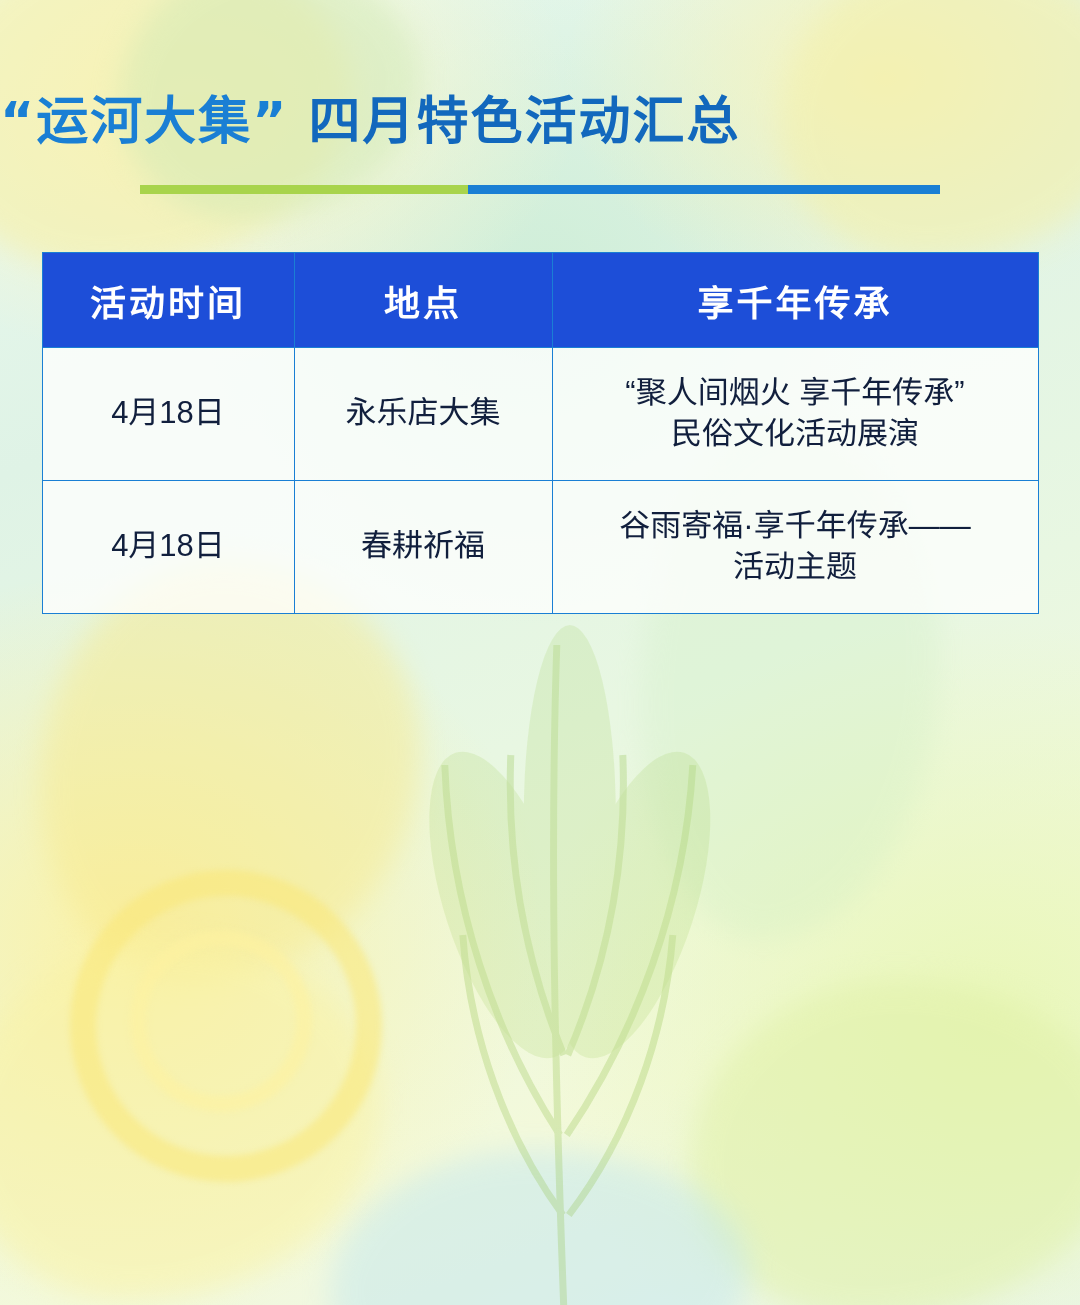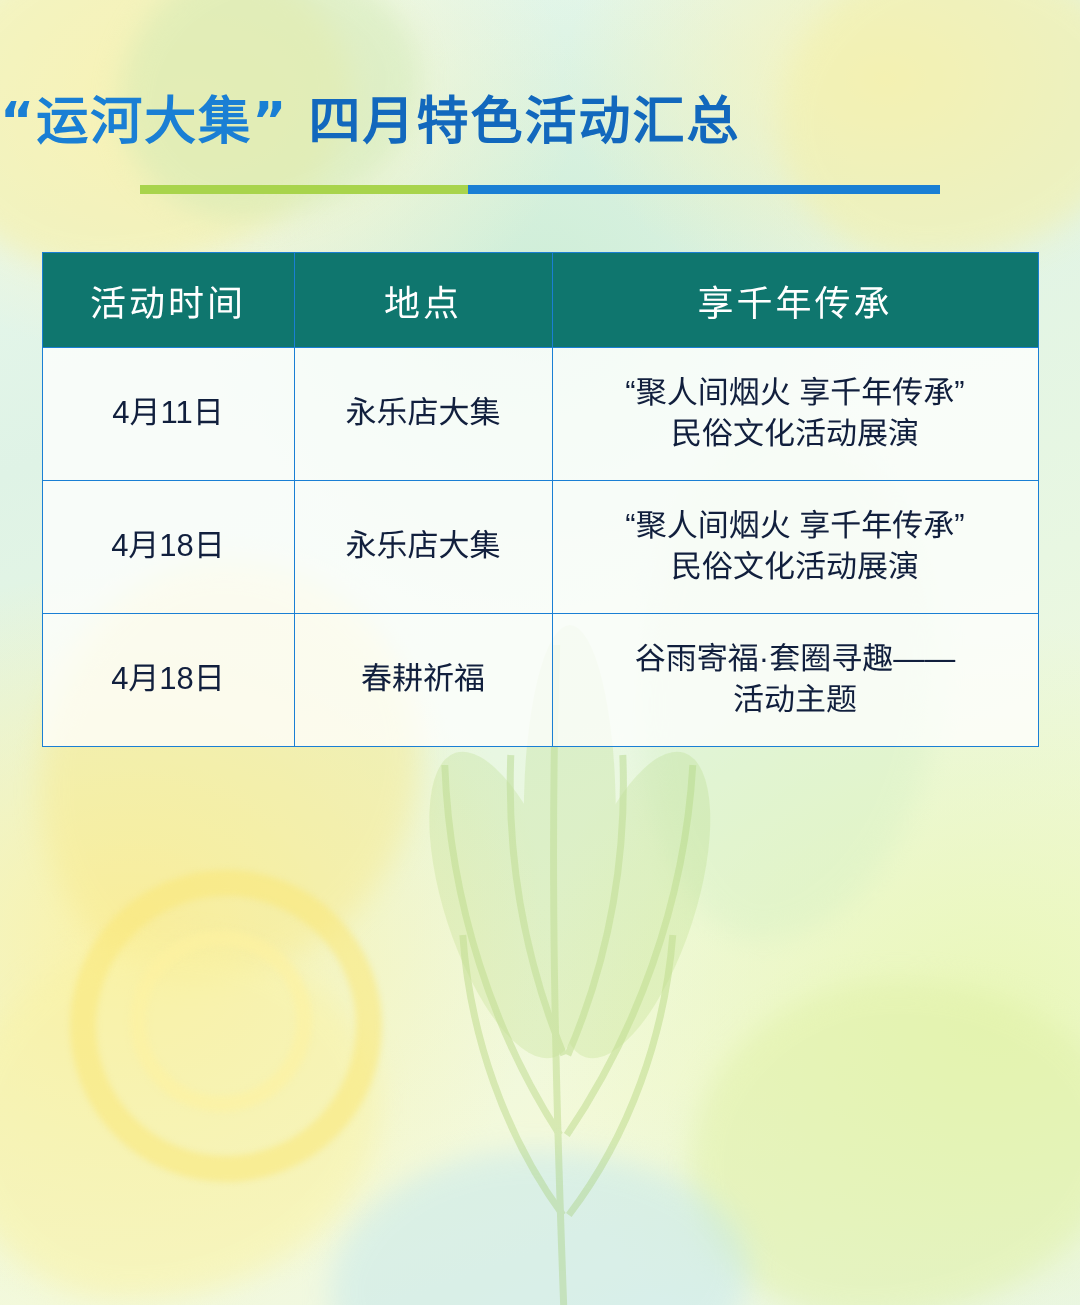--- a/index.html
+++ b/index.html
@@ -102,24 +102,24 @@
     background: rgba(255,255,255,0.58);
     table-layout: fixed;
   }
   .table th, .table td {
     border: 1px solid #1a7fd4;
     text-align: center;
     vertical-align: middle;
     color: #14306b;
   }
   .table thead th {
-    background: #0f766e;
+    background: #1d4ed8;
     color: #ffffff;
     font-size: 36px;
-    font-weight: normal;
+    font-weight: bold;
     letter-spacing: 3px;
     height: 92px;
     border-color: #1a7fd4;
   }
   .table tbody td {
     height: 130px;
     font-size: 31px;
     line-height: 1.32;
     color: #111f3d;
     background: rgba(255,255,255,0.45);
@@ -183,39 +183,31 @@
     </colgroup>
     <thead>
       <tr>
         <th>活动时间</th>
         <th>地点</th>
         <th>享千年传承</th>
       </tr>
     </thead>
     <tbody>
       <tr>
-        <td>4月11日</td>
-        <td>永乐店大集</td>
-        <td class="theme">
-          <span class="line2">“聚人间烟火 享千年传承”</span>
-          <span class="line2">民俗文化活动展演</span>
-        </td>
-      </tr>
-      <tr>
         <td>4月18日</td>
         <td>永乐店大集</td>
         <td class="theme">
           <span class="line2">“聚人间烟火 享千年传承”</span>
           <span class="line2">民俗文化活动展演</span>
         </td>
       </tr>
       <tr>
         <td>4月18日</td>
         <td>春耕祈福</td>
         <td class="theme">
-          <span class="line2">谷雨寄福·套圈寻趣——</span>
+          <span class="line2">谷雨寄福·享千年传承——</span>
           <span class="line2">活动主题</span>
         </td>
       </tr>
     </tbody>
   </table>
 
 </div>
 
 </body></html>

